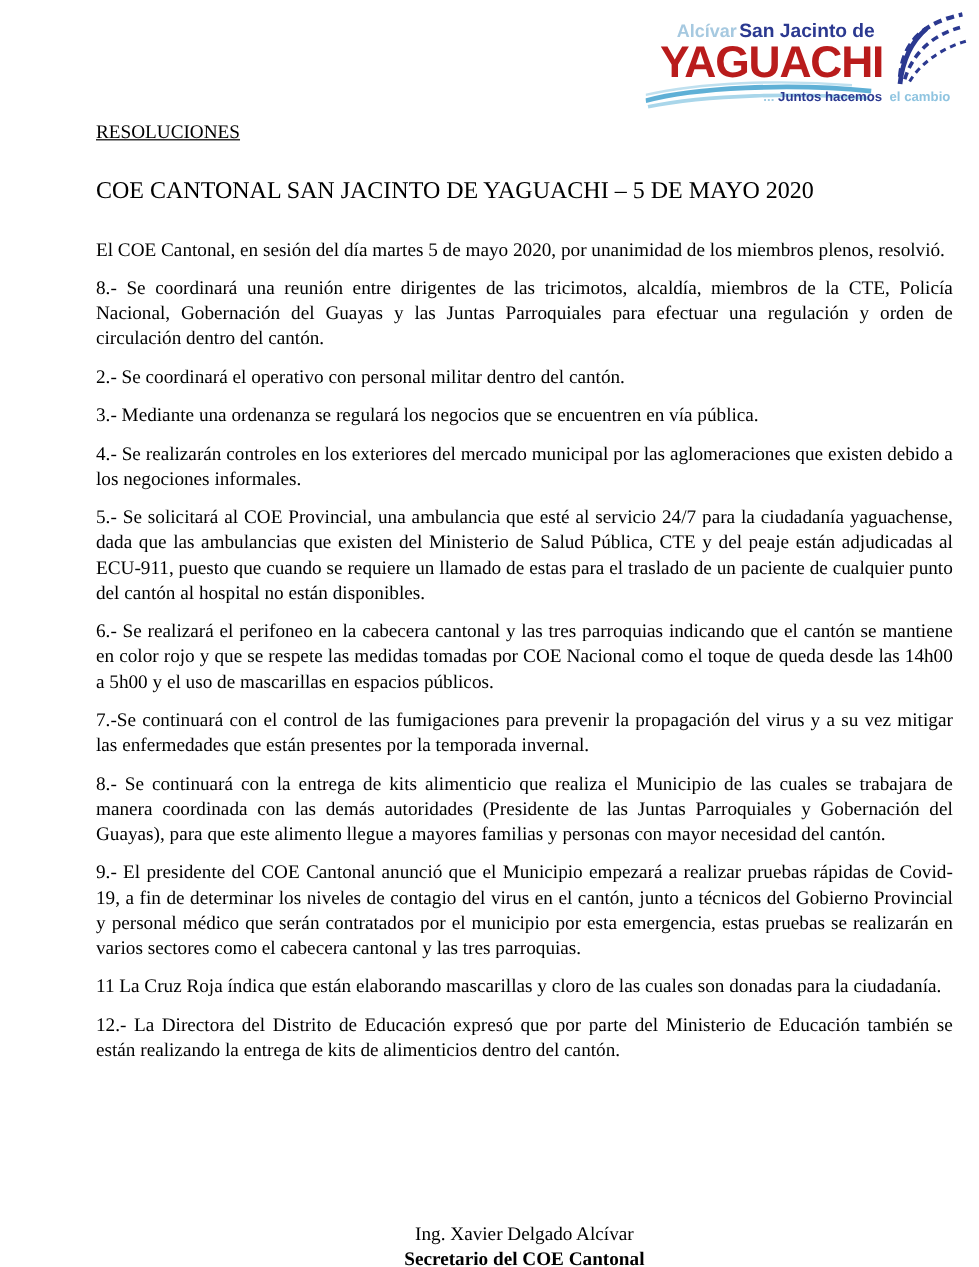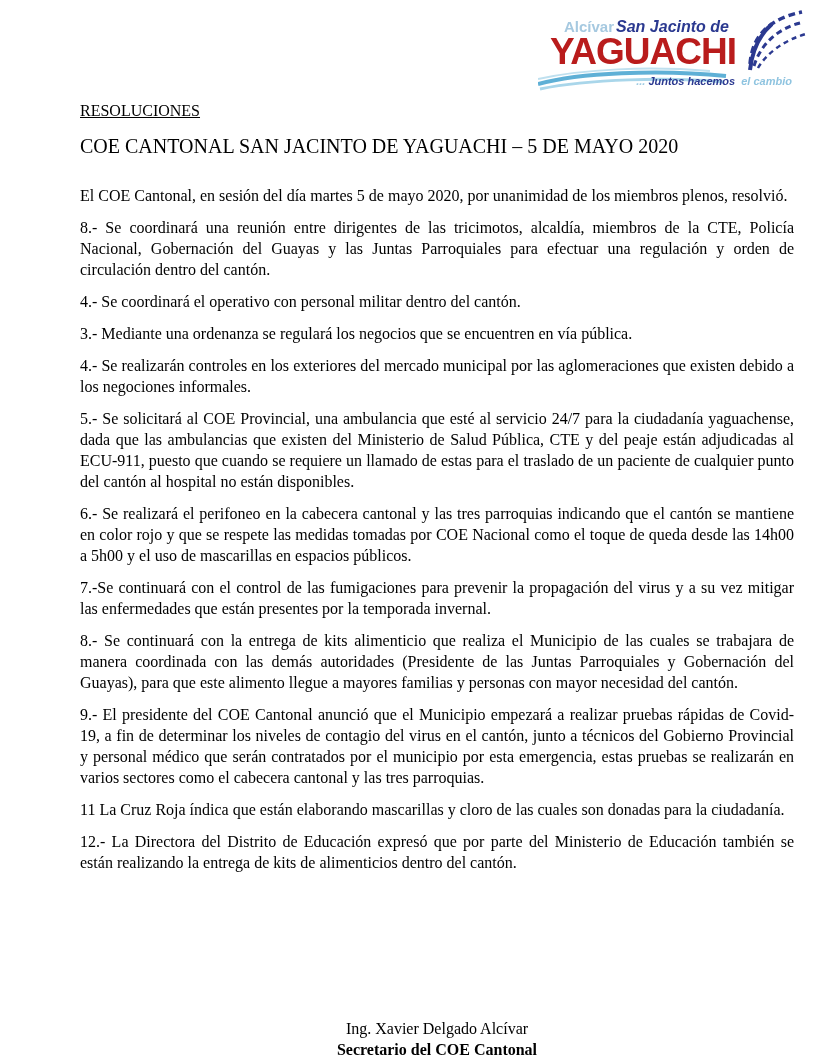--- a/index.html
+++ b/index.html
@@ -31,21 +31,20 @@
   }
   .logo-alcaldia {
     color: #a6c9e0;
     font-size: 15px;
     font-weight: bold;
   }
   .logo-sanjacinto {
     color: #2b3990;
     font-size: 16px;
     font-weight: bold;
-    font-style: italic;
     margin-left: 2px;
   }
   .logo-city {
     position: absolute;
     top: 27px;
     left: 12px;
     color: #b91c1c;
     font-size: 37px;
     font-weight: bold;
     letter-spacing: -1px;
@@ -53,40 +52,39 @@
     white-space: nowrap;
   }
   .rice-icon { position: absolute; top: 2px; right: 0; }
   .wave-icon { position: absolute; bottom: 4px; left: 0; }
   .logo-tagline {
     position: absolute;
     bottom: 9px;
     right: 14px;
     font-size: 11px;
     font-weight: bold;
-    font-style: italic;
     white-space: nowrap;
     line-height: 12px;
   }
   .tagline-dots  { color: #9ecbe2; }
   .tagline-main  { color: #2b3990; }
   .tagline-accent{ color: #8fc4e0; margin-left: 3px; }
 
   
   .content {
     position: absolute;
     left: 80px;
     right: 22px;
     top: 100px;
   }
   .doc-heading {
     font-size: 16px;
     line-height: 21px;
     text-decoration: underline;
-    margin: 0 0 15px 0;
+    margin: 0 0 28px 0;
   }
   .doc-titleline {
     font-size: 20px;
     line-height: 21px;
     margin: 0 0 28px 0;
   }
   .doc-intro {
     font-size: 16px;
     line-height: 21px;
     font-weight: normal;
@@ -143,21 +141,21 @@
       <span class="tagline-accent">el cambio</span>
     </div>
   </div>
 
   <div class="content">
     <p class="doc-heading">RESOLUCIONES</p>
     <p class="doc-titleline">COE CANTONAL SAN JACINTO DE YAGUACHI – 5 DE MAYO 2020</p>
     <p class="doc-intro">El COE Cantonal, en sesión del día martes 5 de mayo 2020, por unanimidad de los miembros plenos, resolvió.</p>
 
     <p class="doc-item">8.- Se coordinará una reunión entre dirigentes de las tricimotos, alcaldía, miembros de la CTE, Policía Nacional, Gobernación del Guayas y las Juntas Parroquiales para efectuar una regulación y orden de circulación dentro del cantón.</p>
-    <p class="doc-item">4.- Se coordinará el operativo con personal militar dentro del cantón.</p>
+    <p class="doc-item">2.- Se coordinará el operativo con personal militar dentro del cantón.</p>
     <p class="doc-item">3.- Mediante una ordenanza se regulará los negocios que se encuentren en vía pública.</p>
     <p class="doc-item">4.- Se realizarán controles en los exteriores del mercado municipal por las aglomeraciones que existen debido a los negociones informales.</p>
     <p class="doc-item">5.- Se solicitará al COE Provincial, una ambulancia que esté al servicio 24/7 para la ciudadanía yaguachense, dada que las ambulancias que existen del Ministerio de Salud Pública, CTE y del peaje están adjudicadas al ECU-911, puesto que cuando se requiere un llamado de estas para el traslado de un paciente de cualquier punto del cantón al hospital no están disponibles.</p>
     <p class="doc-item">6.- Se realizará el perifoneo en la cabecera cantonal y las tres parroquias indicando que el cantón se mantiene en color rojo y que se respete las medidas tomadas por COE Nacional como el toque de queda desde las 14h00 a 5h00 y el uso de mascarillas en espacios públicos.</p>
     <p class="doc-item">7.-Se continuará con el control de las fumigaciones para prevenir la propagación del virus y a su vez mitigar las enfermedades que están presentes por la temporada invernal.</p>
     <p class="doc-item">8.- Se continuará con la entrega de kits alimenticio que realiza el Municipio de las cuales se trabajara de manera coordinada con las demás autoridades (Presidente de las Juntas Parroquiales y Gobernación del Guayas), para que este alimento llegue a mayores familias y personas con mayor necesidad del cantón.</p>
     <p class="doc-item">9.- El presidente del COE Cantonal anunció que el Municipio empezará a realizar pruebas rápidas de Covid-19, a fin de determinar los niveles de contagio del virus en el cantón, junto a técnicos del Gobierno Provincial y personal médico que serán contratados por el municipio por esta emergencia, estas pruebas se realizarán en varios sectores como el cabecera cantonal y las tres parroquias.</p>
     <p class="doc-item">11 La Cruz Roja índica que están elaborando mascarillas y cloro de las cuales son donadas para la ciudadanía.</p>
     <p class="doc-item">12.- La Directora del Distrito de Educación expresó que por parte del Ministerio de Educación también se están realizando la entrega de kits de alimenticios dentro del cantón.</p>
   </div>

